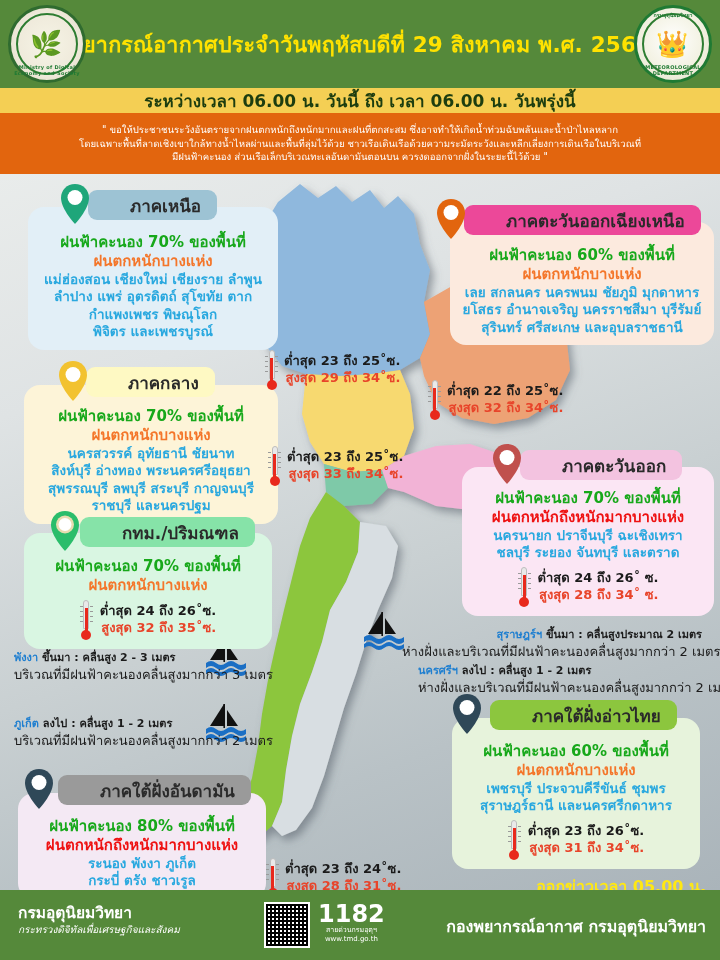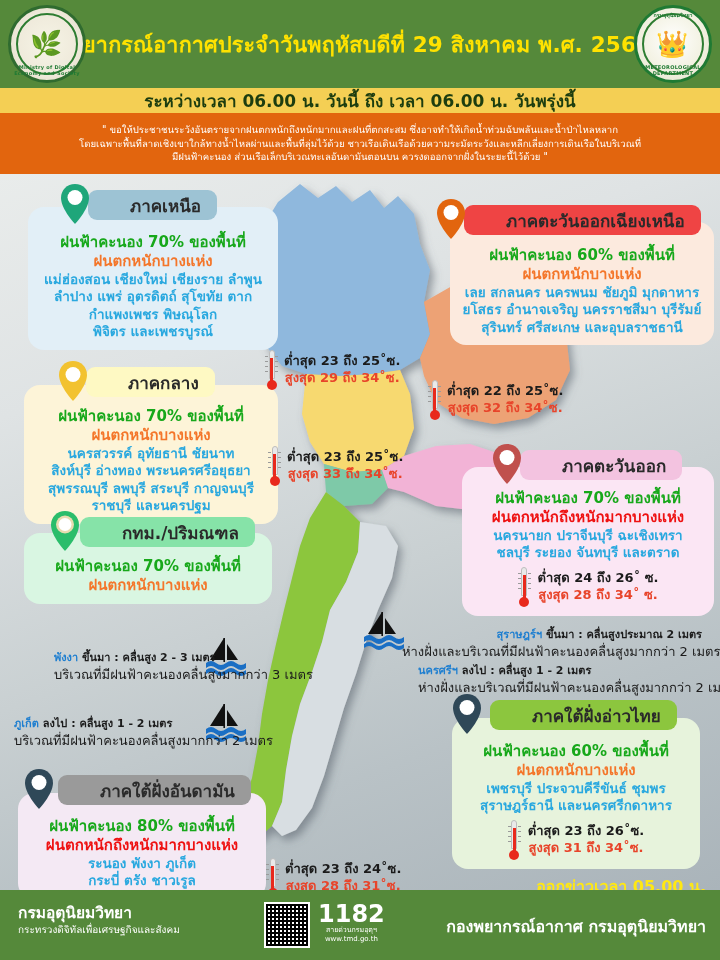--- a/index.html
+++ b/index.html
@@ -64,21 +64,21 @@
   }
   .pin svg { width: 30px; height: 42px; display: block; }
 
   .line-pct { font-size: 15px; font-weight: bold; color: #17a81a; text-align: center; line-height: 1.25; white-space: nowrap; }
   .line-heavy { font-size: 15px; font-weight: bold; text-align: center; line-height: 1.25; white-space: nowrap; }
   .line-heavy.orange { color: #f4762a; }
   .line-heavy.red { color: #ee1111; }
   .line-prov { font-size: 13.5px; font-weight: bold; color: #29a8df; text-align: center; line-height: 1.3; white-space: nowrap; }
 
   .temp-row { display: flex; align-items: center; justify-content: center; gap: 7px; margin-top: 5px; }
-  .temp-text { text-align: center; }
+  .temp-text { text-align: right; }
   .t-min { font-size: 13px; font-weight: bold; color: #1b1b1b; white-space: nowrap; line-height: 1.3; }
   .t-max { font-size: 13px; font-weight: bold; color: #e8442a; white-space: nowrap; line-height: 1.3; }
 
   
   .thermo { position: relative; width: 13px; height: 40px; flex: none; }
   .thermo .stem { position: absolute; left: 3.5px; top: 0; width: 6px; height: 29px; background: #e9e9e9; border-radius: 3px 3px 0 0; border: 1px solid #bdbdbd; }
   .thermo .fill { position: absolute; left: 5px; top: 8px; width: 3px; height: 23px; background: #e8291c; }
   .thermo .bulb { position: absolute; left: 1.5px; bottom: 0; width: 10px; height: 10px; border-radius: 50%; background: #e8291c; }
   .thermo .tick { position: absolute; left: 0; width: 3px; height: 1px; background: #9a9a9a; }
   .thermo .tick.r { left: auto; right: 0; }
@@ -98,21 +98,21 @@
     color: #ffe813; white-space: nowrap; z-index: 6;
   }
 
   
   .footer {
     position: absolute; left: 0; top: 890px; width: 720px; height: 70px;
     background: #55893a; display: flex; align-items: center;
   }
   .footer-left { position: absolute; left: 18px; top: 14px; color: #fff; }
   .f-org { font-size: 15.5px; font-weight: bold; line-height: 1.25; white-space: nowrap; }
-  .f-min { font-size: 10px; line-height: 1.3; white-space: nowrap; }
+  .f-min { font-size: 10px; line-height: 1.3; white-space: nowrap; font-style: italic; }
   .qr { position: absolute; left: 264px; top: 12px; width: 46px; height: 46px; background:#fff; padding:2px; }
   .qr-grid { width: 100%; height: 100%; background-image:
       repeating-linear-gradient(0deg,#000 0 2px,#fff 2px 4px),
       repeating-linear-gradient(90deg,#000 0 2px,transparent 2px 4px);
     background-blend-mode: multiply; }
   .hotline { position: absolute; left: 318px; top: 12px; color: #fff; text-align: center; }
   .hotline-num { font-size: 24px; font-weight: bold; line-height: 1; }
   .hotline-sub { font-size: 7px; line-height: 1.3; }
   .hotline-url { font-size: 7px; line-height: 1.3; }
   .footer-right { position: absolute; right: 14px; top: 24px; color: #fff; font-size: 16px; font-weight: bold; white-space: nowrap; }
@@ -244,21 +244,21 @@
           <div class="tick r" style="top:11px"></div>
           <div class="tick r" style="top:16px"></div>
           <div class="tick r" style="top:21px"></div>
       </div>
       <div class="temp-text">
         <div class="t-min">ต่ำสุด 23 ถึง 24˚ซ.</div>
         <div class="t-max">สูงสุด 28 ถึง 31˚ซ.</div>
       </div>
     </div>
 
-    <div class="sea-block" style="left:14px; top:477px; width:230px;margin-left:40px;">
+    <div class="sea-block" style="left:14px; top:477px; width:230px;">
       <div class="sea-line1">
         <span class="sea-place">พังงา</span>
         <span>ขึ้นมา</span>
         <span>: คลื่นสูง 2 - 3 เมตร</span>
       </div>
       <div class="sea-line2">บริเวณที่มีฝนฟ้าคะนองคลื่นสูงมากกว่า  3 เมตร</div>
     </div>
     <svg class="boat" style="left:196px; top:462px;" viewBox="0 0 54 44">
       <path d="M28,2 L28,24 L14,24 Z" fill="#111"></path>
         <path d="M31,8 L31,24 L42,24 Z" fill="#111"></path>
@@ -330,21 +330,21 @@
   </div>
 
   <div class="box" style="left:450px; top:222px; width:264px; background:#fceade;">
     <div style="height:16px"></div>
     <div class="line-pct">ฝนฟ้าคะนอง 60% ของพื้นที่</div>
     <div class="line-heavy orange">ฝนตกหนักบางแห่ง</div>
     <div class="line-prov">เลย สกลนคร นครพนม ชัยภูมิ มุกดาหาร</div>
     <div class="line-prov">ยโสธร อำนาจเจริญ นครราชสีมา บุรีรัมย์</div>
     <div class="line-prov">สุรินทร์ ศรีสะเกษ และอุบลราชธานี</div>
   </div>
-  <div class="box-title" style="left:464px; top:205px; background:#ef4444;align-items:center;">
+  <div class="box-title" style="left:464px; top:205px; background:#ec4899;align-items:center;">
     <span>ภาคตะวันออกเฉียงเหนือ</span>
   </div>
   <div class="pin" style="left:436px; top:198px;">
     <svg viewBox="0 0 30 42">
         <path d="M15,1 C7,1 1,7 1,15 C1,26 15,41 15,41 C15,41 29,26 29,15 C29,7 23,1 15,1 Z" fill="#e2650e"></path>
         <circle cx="15" cy="14.5" r="7.5" fill="#fff"></circle>
       </svg>
   </div>
 
   <div class="box" style="left:24px; top:385px; width:254px; background:#fdf4d8;">
@@ -363,20 +363,39 @@
     <svg viewBox="0 0 30 42">
         <path d="M15,1 C7,1 1,7 1,15 C1,26 15,41 15,41 C15,41 29,26 29,15 C29,7 23,1 15,1 Z" fill="#f2c230"></path>
         <circle cx="15" cy="14.5" r="7.5" fill="#fff"></circle>
       </svg>
   </div>
 
   <div class="box" style="left:24px; top:533px; width:248px; background:#d9f6e2;">
     <div style="height:16px"></div>
     <div class="line-pct">ฝนฟ้าคะนอง 70% ของพื้นที่</div>
     <div class="line-heavy orange">ฝนตกหนักบางแห่ง</div>
+    <div class="temp-row">
+      <div class="thermo">
+        <div class="stem"></div>
+          <div class="fill"></div>
+          <div class="bulb"></div>
+        <div class="tick" style="top:6px"></div>
+          <div class="tick" style="top:11px"></div>
+          <div class="tick" style="top:16px"></div>
+          <div class="tick" style="top:21px"></div>
+        <div class="tick r" style="top:6px"></div>
+          <div class="tick r" style="top:11px"></div>
+          <div class="tick r" style="top:16px"></div>
+          <div class="tick r" style="top:21px"></div>
+      </div>
+      <div class="temp-text">
+        <div class="t-min">ต่ำสุด 24 ถึง 26˚ซ.</div>
+        <div class="t-max">สูงสุด 32 ถึง 35˚ซ.</div>
+      </div>
+    </div>
   </div>
   <div class="box-title" style="left:80px; top:517px; background:#86e3a8;">
     <span>กทม./ปริมณฑล</span>
   </div>
   <div class="pin" style="left:50px; top:510px;">
     <svg viewBox="0 0 30 42">
         <path d="M15,1 C7,1 1,7 1,15 C1,26 15,41 15,41 C15,41 29,26 29,15 C29,7 23,1 15,1 Z" fill="#2bbd6b"></path>
         <circle cx="15" cy="14.5" r="9" fill="#e9dcb0"></circle>
         <circle cx="15" cy="14.5" r="6.5" fill="#fff"></circle>
       </svg>

